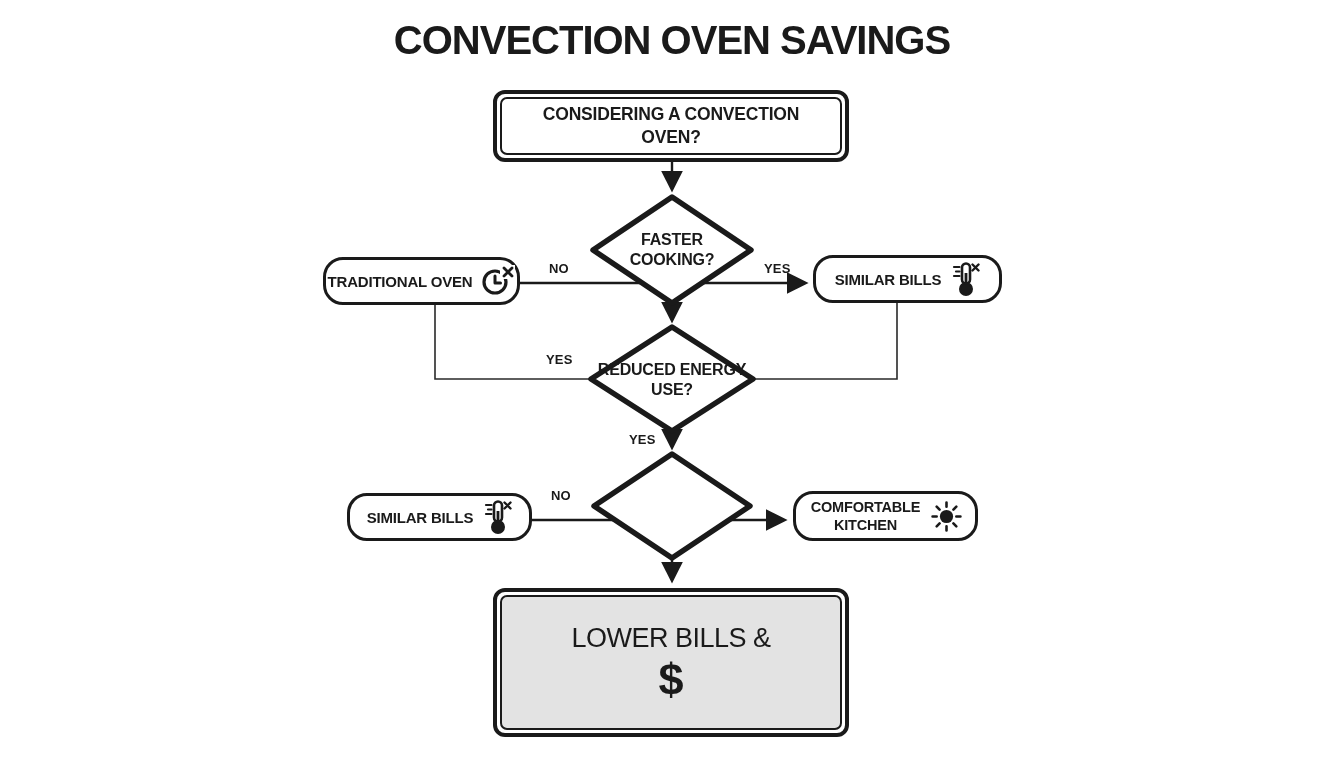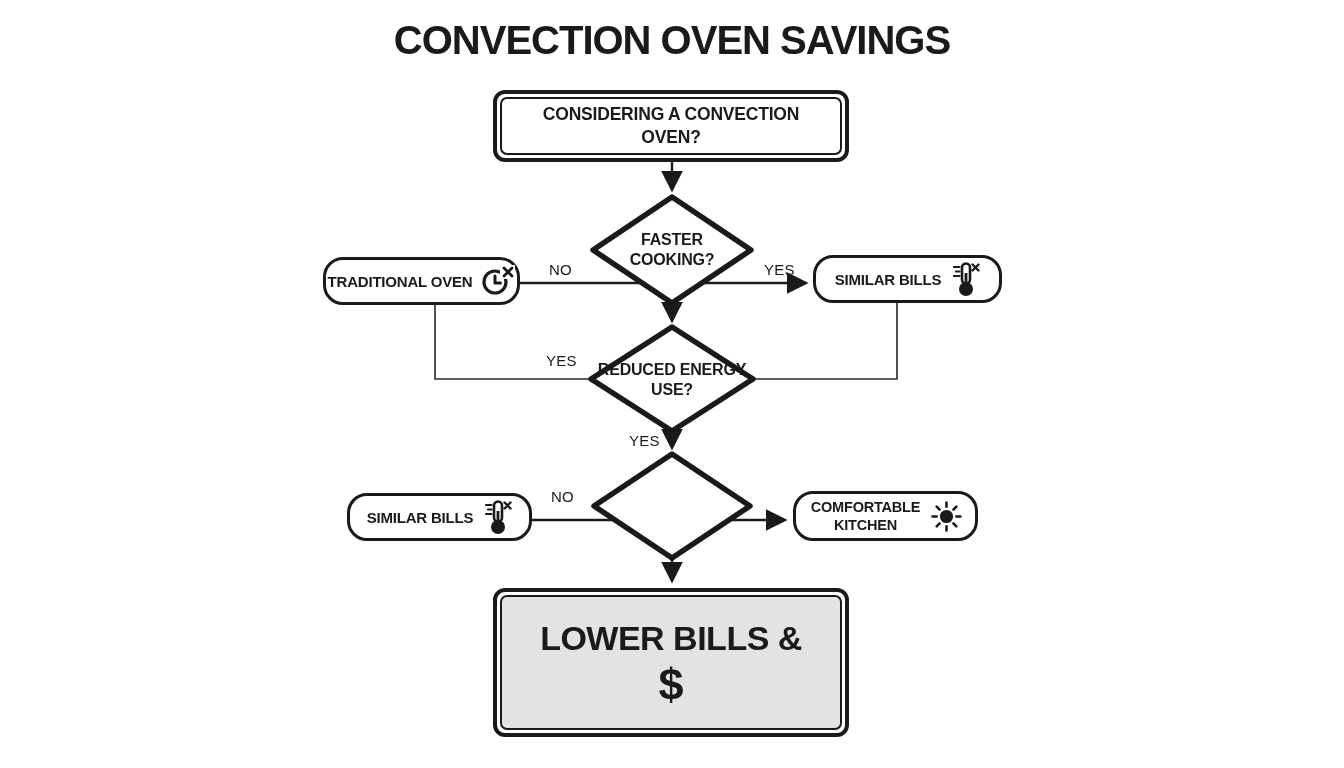--- a/index.html
+++ b/index.html
@@ -64,37 +64,37 @@
     align-items: center;
     justify-content: center;
     text-align: center;
     background: var(--bg);
   }
   .start-box  { left: 493px; top: 90px;  width: 356px; height: 72px; }
   .start-box .dbl-inner { font-size: 17.5px; font-weight: bold; line-height: 1.3; padding: 0 26px; letter-spacing: -0.2px; }
 
   .result-box { left: 493px; top: 588px; width: 356px; height: 149px; }
   .result-box .dbl-inner { background: var(--result-fill); }
-  .result-line { font-size: 34px; font-weight: bold; line-height: 1.18; letter-spacing: -0.5px; }
+  .result-line { font-size: 27px; font-weight: normal; line-height: 1.18; letter-spacing: -0.5px; }
   .result-symbol { font-size: 45px; font-weight: bold; line-height: 1; margin-top: 3px; }
 
   .dlabel {
     position: absolute;
     width: 150px;
     transform: translate(-50%, -50%);
     text-align: center;
     font-size: 16px;
     font-weight: bold;
     line-height: 1.22;
     letter-spacing: -0.2px;
   }
   .elabel {
     position: absolute;
-    font-size: 15px;
-    font-weight: normal;
+    font-size: 13px;
+    font-weight: bold;
     letter-spacing: 0.2px;
   }
   .icon { stroke: var(--ink); }
   .comfort-label { white-space: normal !important; text-align: center; width: 112px; font-size: 14.5px; line-height: 1.25; }
   #box-traditional { left: 323px; top: 257px; width: 197px; height: 48px; font-size: 15px; }
   #box-similar-top { left: 813px; top: 255px; width: 189px; height: 48px; font-size: 15px; }
   #box-similar-left{ left: 347px; top: 493px; width: 185px; height: 48px; font-size: 15px; }
   #box-comfort     { left: 793px; top: 491px; width: 185px; height: 50px; }
 </style>
 </head>

